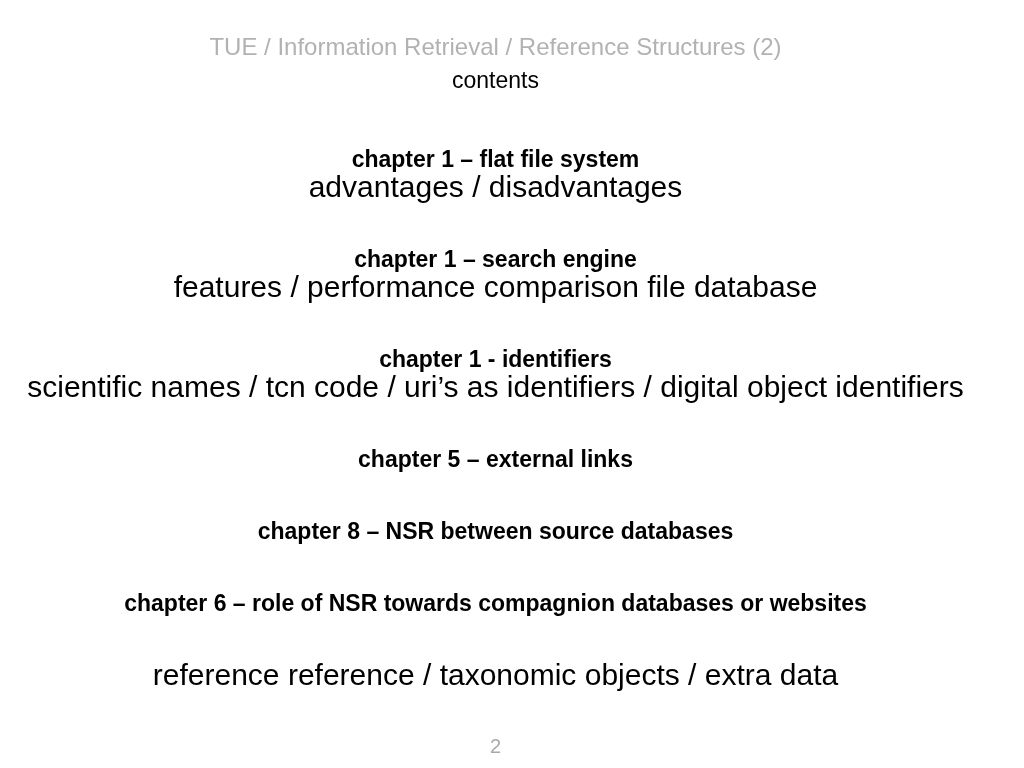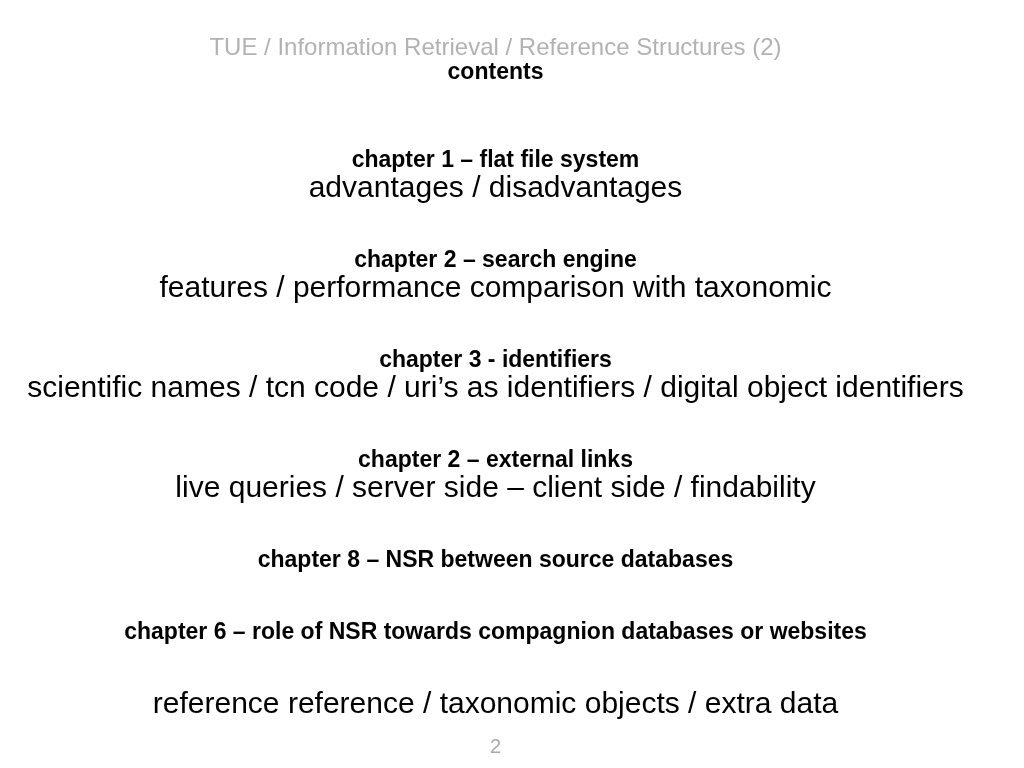--- a/index.html
+++ b/index.html
@@ -26,27 +26,27 @@
     top: 33px;
     left: 0;
     right: 0;
     font-size: 24px;
     line-height: 28px;
     color: #b2b2b2;
     font-weight: 400;
   }
   .slide-subtitle {
     position: absolute;
-    top: 57px;
+    top: 66px;
     left: 0;
     right: 0;
     font-size: 23px;
     line-height: 28px;
     color: #000000;
-    font-weight: 700;
+    font-weight: 400;
   }
   .chapters {
     position: absolute;
     top: 145px;
     left: 0;
     right: 0;
     display: flex;
     flex-direction: column;
     row-gap: 27px;
     gap: 44px;
@@ -85,32 +85,31 @@
   <div class="slide-subtitle center-line">contents</div>
 
   <div class="chapters">
 
     <div class="chapter-block">
       <div class="chapter-heading center-line">chapter 1 – flat file system</div>
       <div class="chapter-details center-line">advantages / disadvantages</div>
     </div>
 
     <div class="chapter-block">
-      <div class="chapter-heading center-line">chapter 2 – search engine</div>
-      <div class="chapter-details center-line">features / performance comparison with taxonomic</div>
+      <div class="chapter-heading center-line">chapter 1 – search engine</div>
+      <div class="chapter-details center-line">features / performance comparison file database</div>
     </div>
 
     <div class="chapter-block">
-      <div class="chapter-heading center-line">chapter 3 - identifiers</div>
+      <div class="chapter-heading center-line">chapter 1 - identifiers</div>
       <div class="chapter-details center-line">scientific names / tcn code / uri’s as identifiers / digital object identifiers</div>
     </div>
 
     <div class="chapter-block">
-      <div class="chapter-heading center-line">chapter 2 – external links</div>
-      <div class="chapter-details center-line">live queries / server side – client side / findability</div>
+      <div class="chapter-heading center-line">chapter 5 – external links</div>
     </div>
 
     <div class="chapter-block">
       <div class="chapter-heading center-line">chapter 8 – NSR between source databases</div>
     </div>
 
     <div class="chapter-block">
       <div class="chapter-heading center-line">chapter 6 – role of NSR towards compagnion databases or websites</div>
     </div>
 

